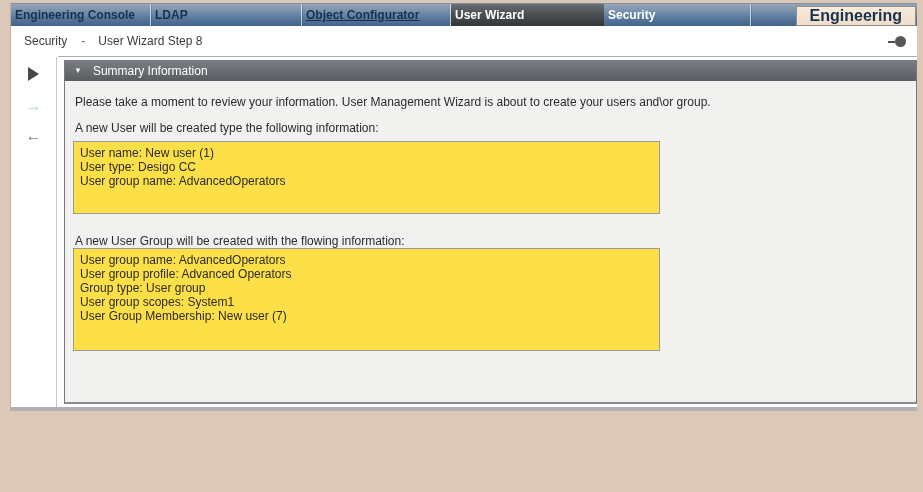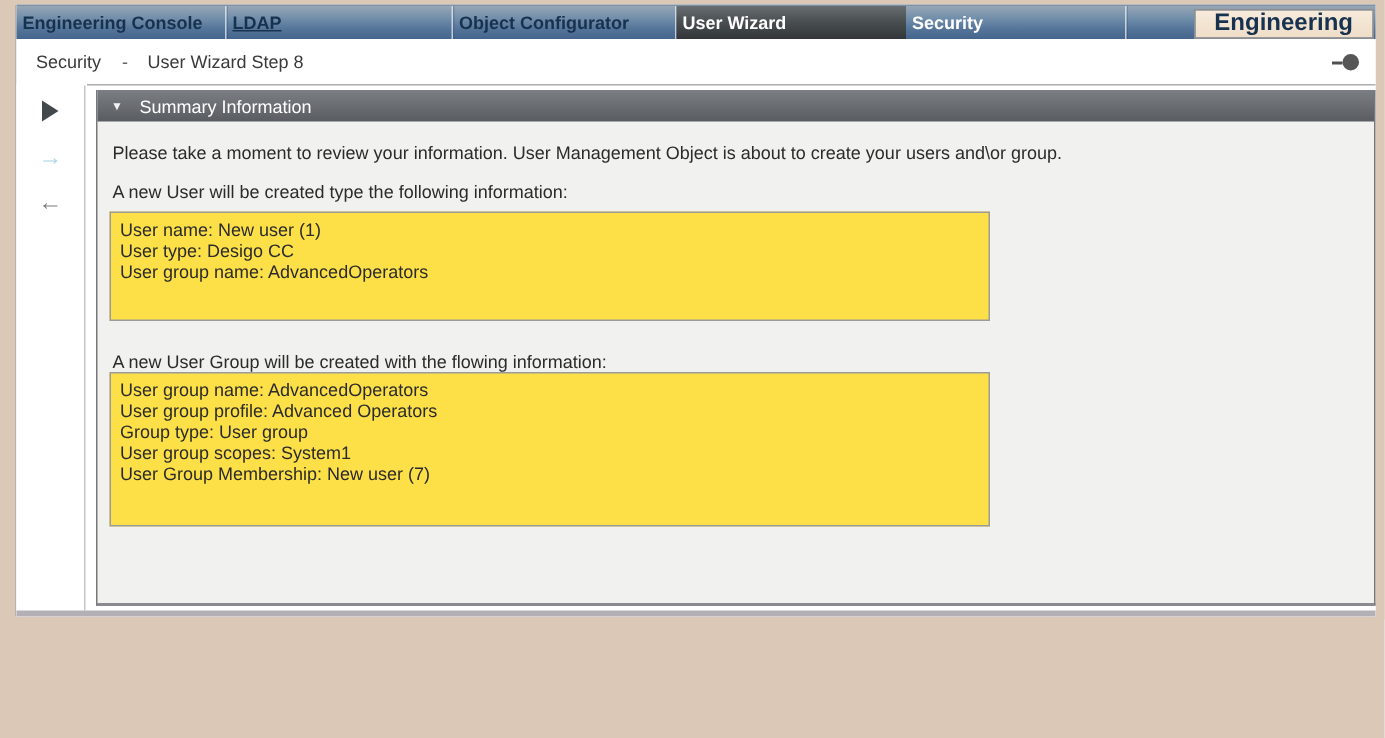--- a/index.html
+++ b/index.html
@@ -21,22 +21,22 @@
     display: flex; align-items: stretch;
   }
   .tab {
     display: flex; align-items: center; padding-left: 4px;
     font-size: 12px; font-weight: bold; color: #17324f;
     border-right: 1px solid rgba(230,238,245,0.75);
     box-shadow: 1px 0 0 rgba(40,70,100,0.25);
     cursor: default; overflow: hidden; white-space: nowrap;
   }
   .tab.w140 { width: 140px; }
-  .tab.w151 { width: 151px; text-decoration: underline; }
-  .tab.w149 { width: 149px; }
+  .tab.w151 { width: 151px; }
+  .tab.w149 { width: 149px; text-decoration: underline; }
   .tab.w153 { width: 153px; }
   .tab.w147 { width: 147px; }
   .tab.selected {
     background: linear-gradient(180deg, #686d71 0%, #4b5053 45%, #323639 100%);
     color: #ffffff; border-right: none; box-shadow: none; align-items: center;
   }
   .tab.light-text { color: #ffffff; }
   .mode-btn {
     position: absolute; right: 1px; top: 2px; height: 20px;
     min-width: 103px; padding: 0 13px;
@@ -150,21 +150,21 @@
         <div class="tool back">←</div>
       </div>
       <div class="vline"></div>
 
       <div class="panel">
         <div class="panel-header">
           <span class="tri">▼</span>
           <span class="panel-title">Summary Information</span>
         </div>
         <div class="panel-body">
-          <p class="intro">Please take a moment to review your information. User Management Object is about to create your users and\or group.</p>
+          <p class="intro">Please take a moment to review your information. User Management Wizard is about to create your users and\or group.</p>
           <p class="section-label">A new User will be created type the following information:</p>
           <div class="info-box box-user">
             <div>User name: New user (1)</div>
             <div>User type: Desigo CC</div>
             <div>User group name: AdvancedOperators</div>
           </div>
           <p class="section-label gap">A new User Group will be created with the flowing information:</p>
           <div class="info-box box-group">
             <div>User group name: AdvancedOperators</div>
             <div>User group profile: Advanced Operators</div>

